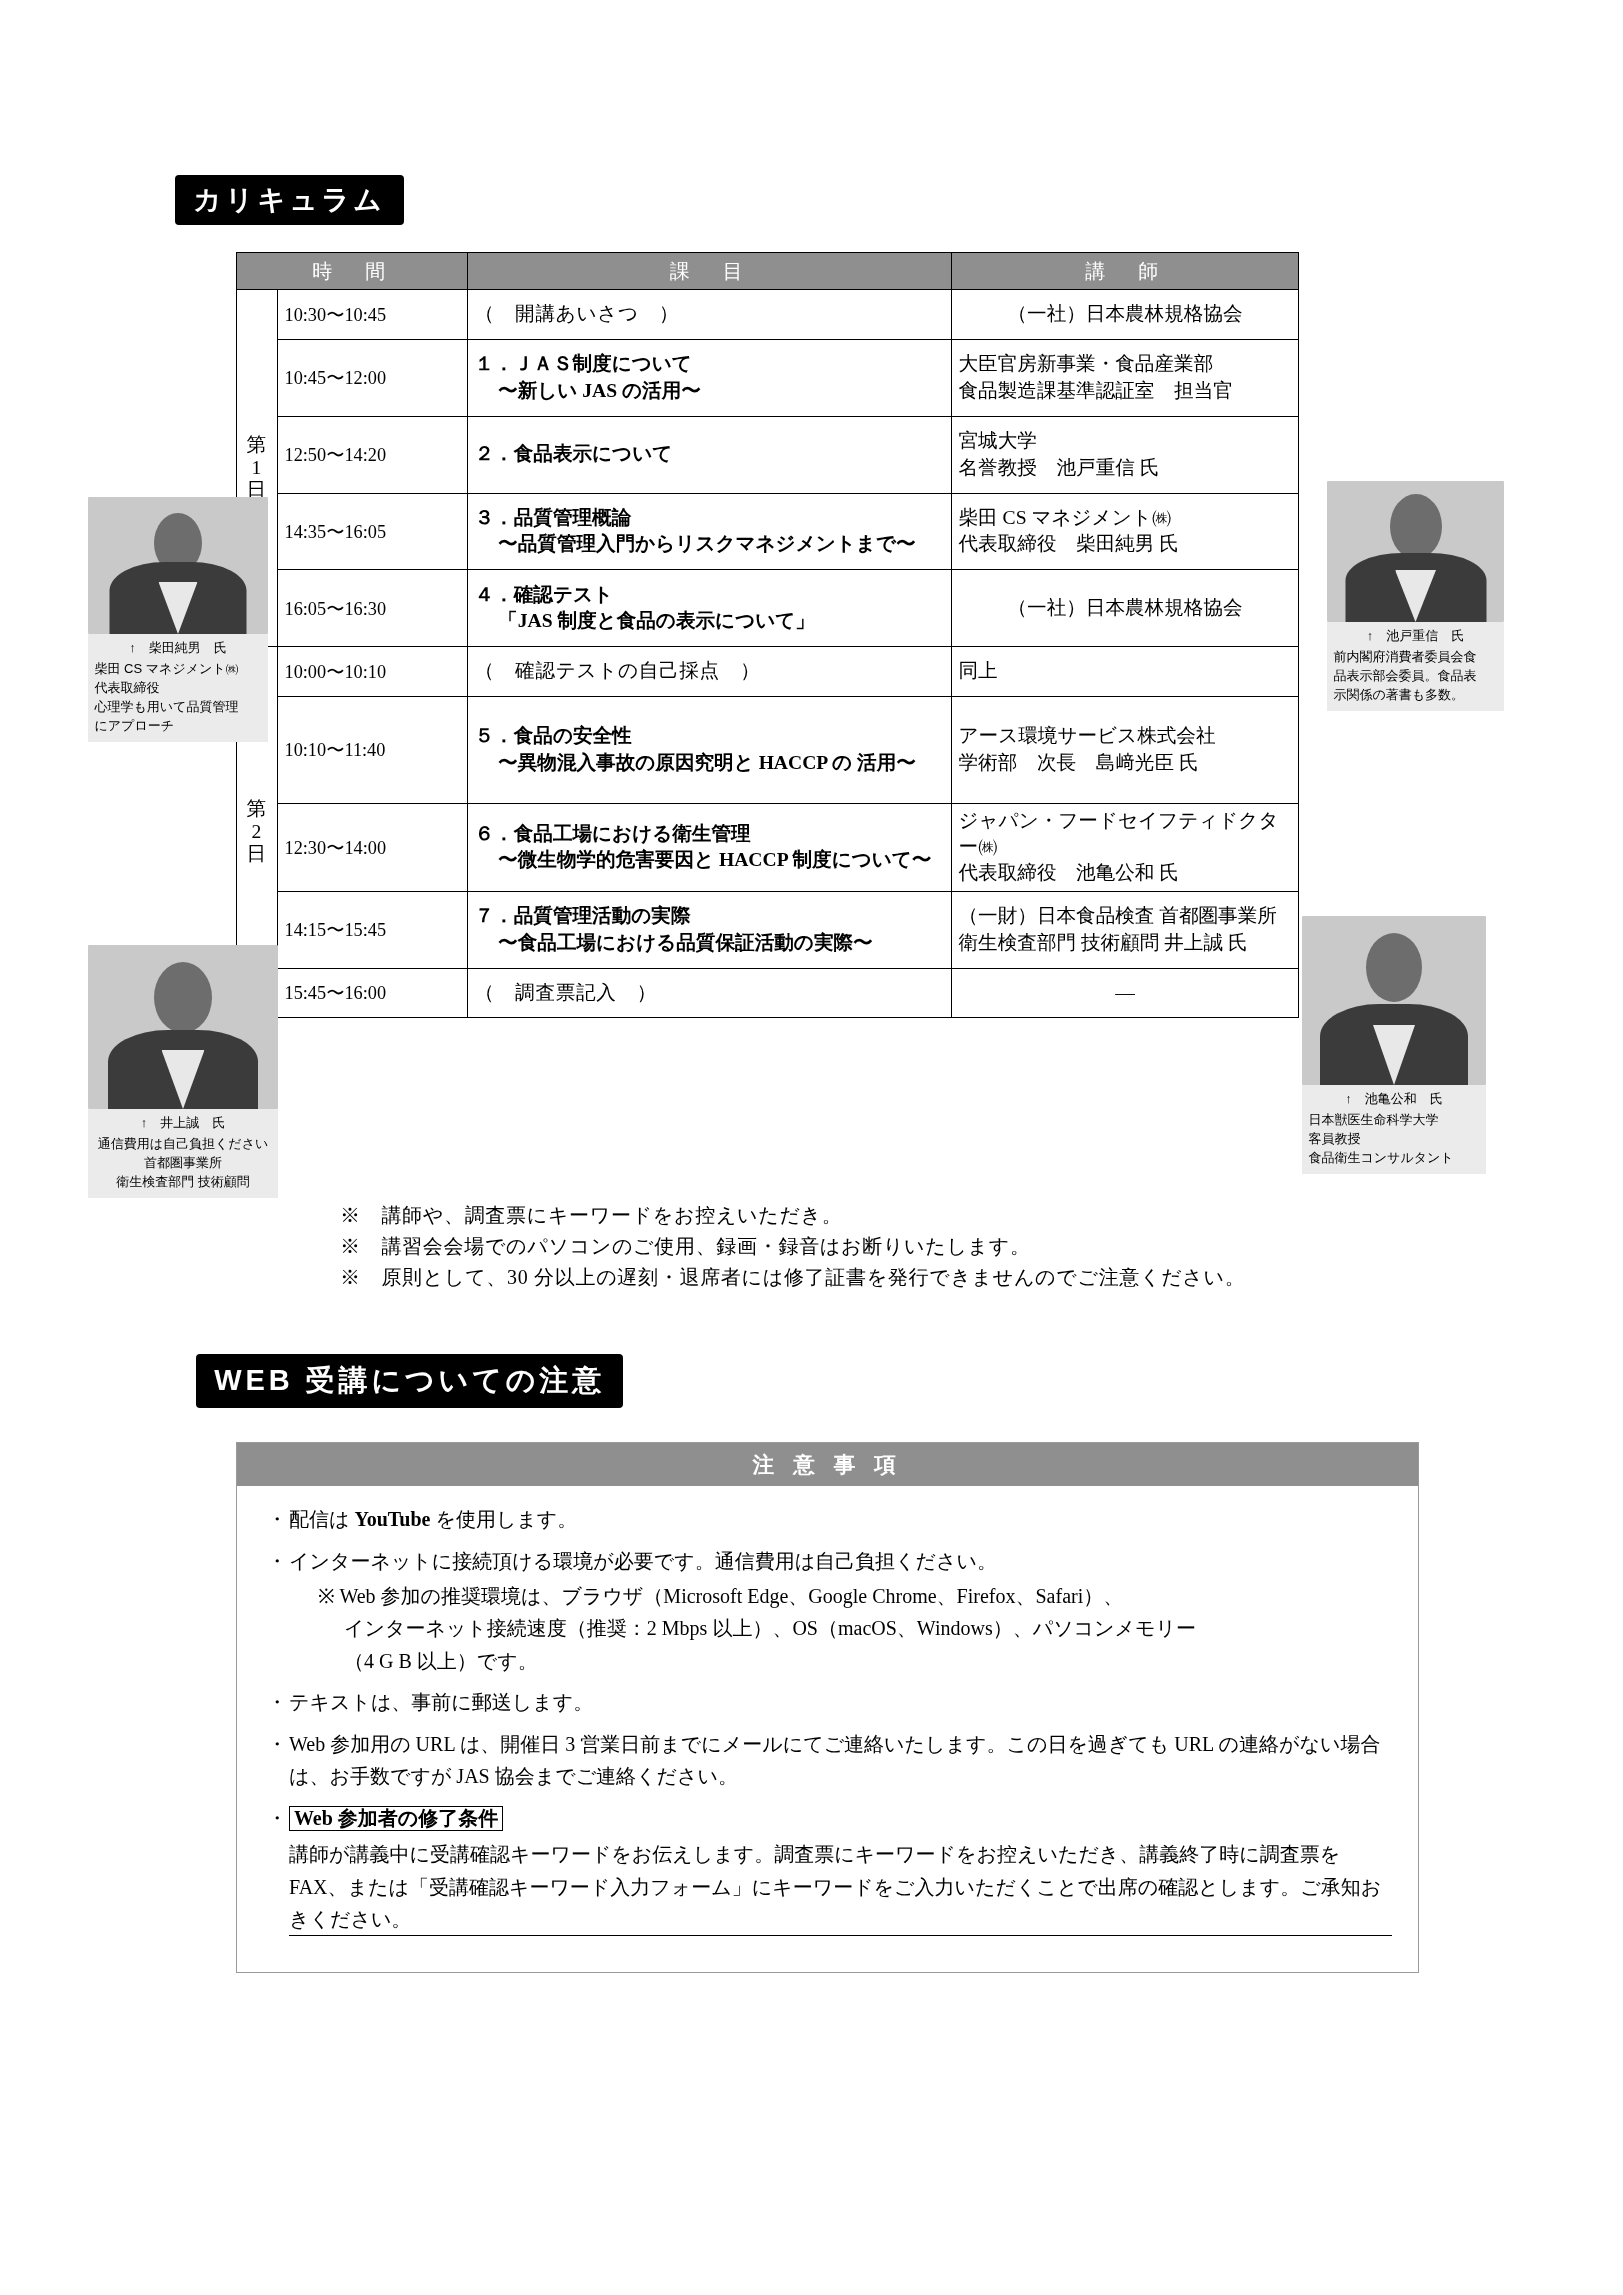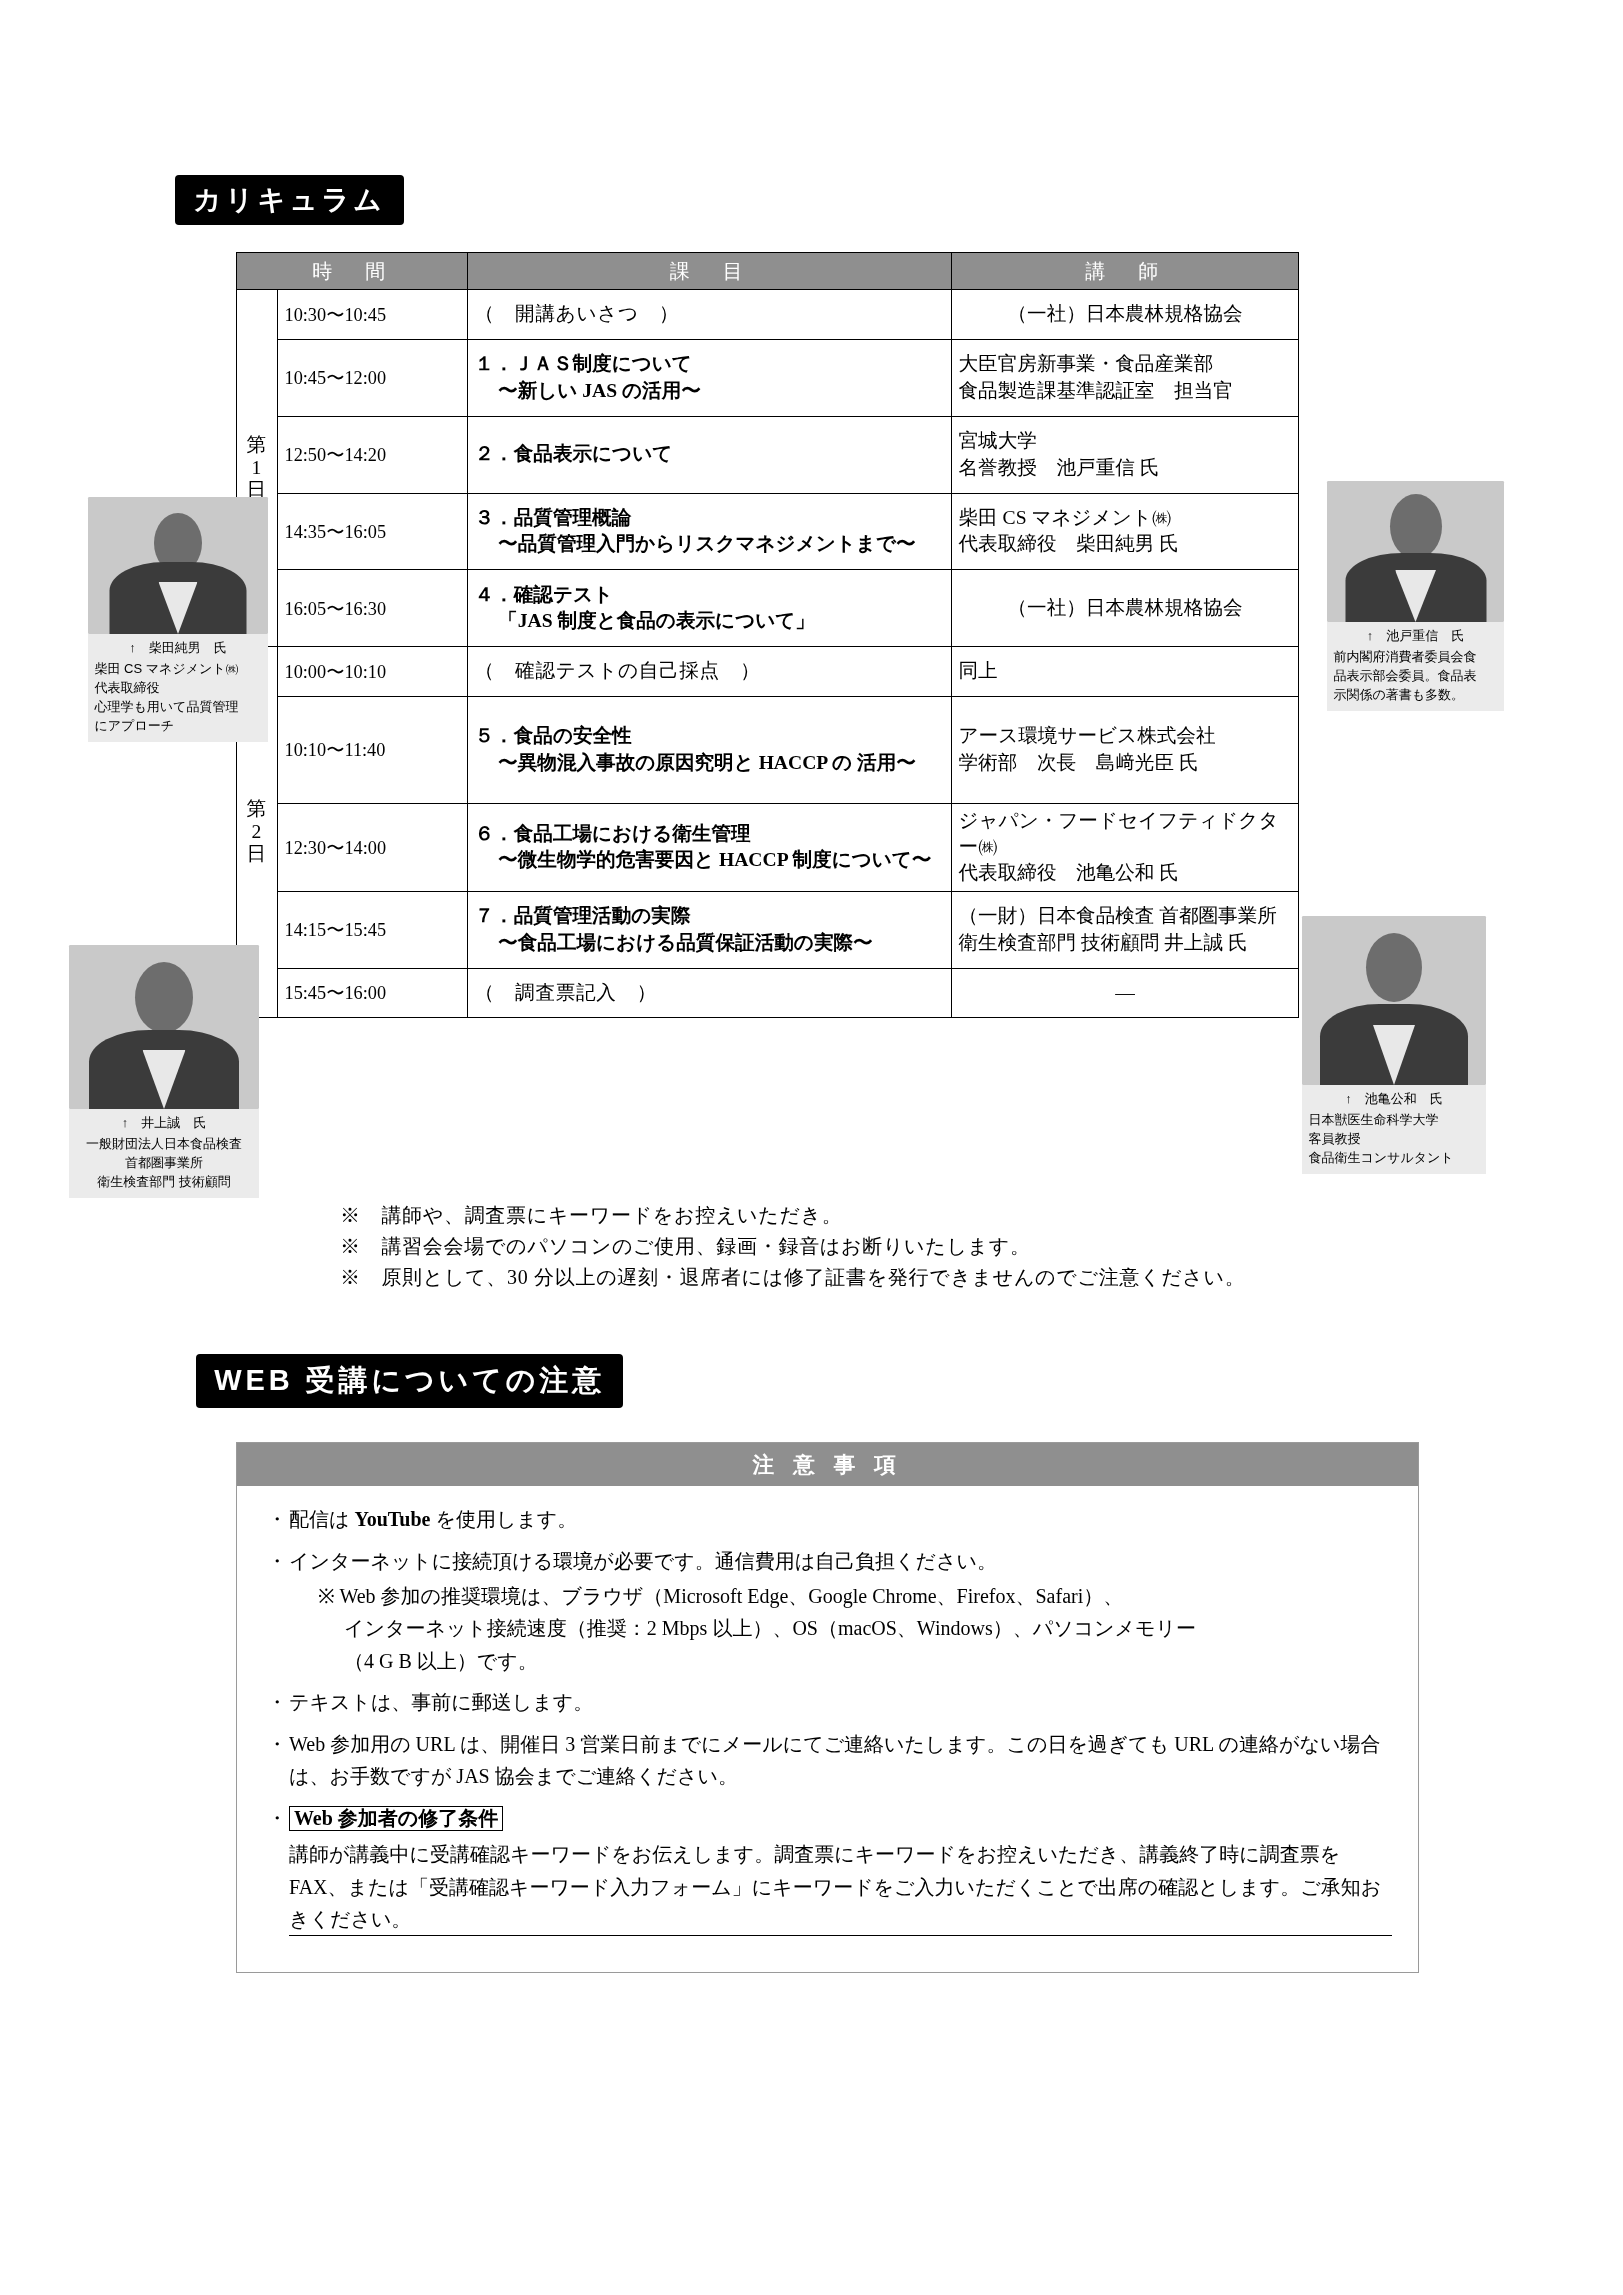--- a/index.html
+++ b/index.html
@@ -165,21 +165,21 @@
   .photo-card .caption .cap-name {
     display: block;
     text-align: center;
     margin-bottom: 2px;
   }
 
   #card-shibata { left: 88px; top: 497px; width: 180px; }
   #card-shibata .photo { height: 137px; }
   #card-ikedo   { left: 1299px; top: 481px; width: 177px; margin-left: 28px; }
   #card-ikedo .photo { height: 141px; }
-  #card-inoue   { left: 69px; top: 945px; width: 190px; }
+  #card-inoue   { left: 88px; top: 945px; width: 190px; }
   #card-inoue .photo { height: 164px; }
   #card-ikegame { left: 1302px; top: 916px; width: 184px; }
   #card-ikegame .photo { height: 169px; }
 
   .photo-card .caption.center-all { text-align: center; }
 
   
   #web-box {
     position: absolute;
     left: 236px;
@@ -378,21 +378,21 @@
 </div>
 
 <div class="photo-card" id="card-inoue">
   <div class="photo">
     <div class="head" style="width:58px;height:71px;top:17px;"></div>
     <div class="body" style="width:150px;height:79px;bottom:0;"></div>
     <div class="shirt" style="width:43px;height:59px;bottom:0;"></div>
   </div>
   <div class="caption center-all">
     <span class="cap-name">↑　井上誠　氏</span>
-    <span>一般財団法人日本食品検査</span><br>
+    <span>通信費用は自己負担ください</span><br>
     <span>首都圏事業所</span><br>
     <span>衛生検査部門 技術顧問</span>
   </div>
 </div>
 
 <div class="photo-card" id="card-ikegame">
   <div class="photo">
     <div class="head" style="width:56px;height:69px;top:17px;"></div>
     <div class="body" style="width:148px;height:81px;bottom:0;"></div>
     <div class="shirt" style="width:42px;height:60px;bottom:0;"></div>

